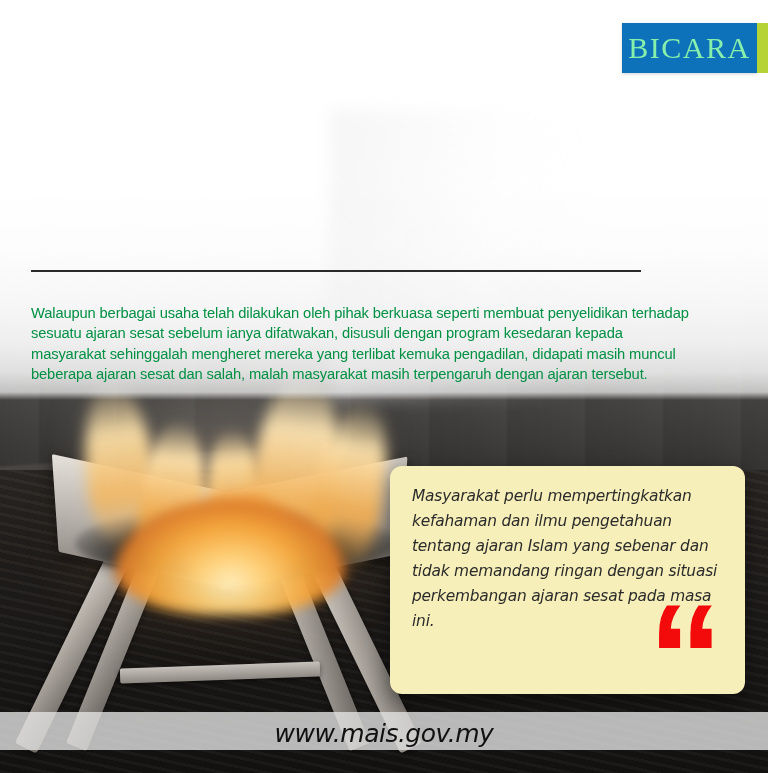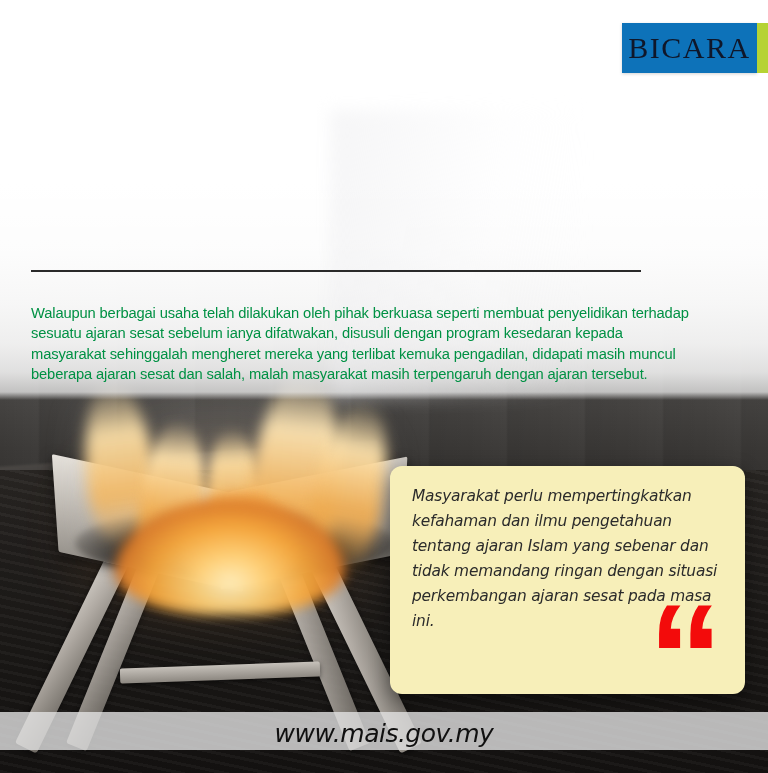--- a/index.html
+++ b/index.html
@@ -311,21 +311,21 @@
       <div class="flame f6"></div>
       <div class="flame f-core"></div>
     </div>
   </div>
 
   <div class="header-panel">
     <div class="header-sheen"></div>
   </div>
 
   <div class="logo" style="background: rgb(13, 114, 185);">
-    <span class="logo-text" style="color: #0f172a; text-align: center;">BICARA</span>
+    <span class="logo-text" style="color: #86efac; text-align: center;">BICARA</span>
   </div>
   <div class="logo-accent" style="background: rgb(181, 211, 52);"></div>
 
 
   <div class="divider" style="border-top-color: rgb(42, 42, 42);"></div>
 
   <p class="body-copy" style="color: rgb(0, 145, 68);">Walaupun berbagai usaha telah dilakukan oleh pihak berkuasa seperti membuat penyelidikan terhadap sesuatu ajaran sesat sebelum ianya difatwakan, disusuli dengan program kesedaran kepada masyarakat sehinggalah mengheret mereka yang terlibat kemuka pengadilan, didapati masih muncul beberapa ajaran sesat dan salah, malah masyarakat masih terpengaruh dengan ajaran tersebut.</p>
 
   <div class="quote-card" style="background: rgb(247, 239, 185);">
     <div class="quote-text" style="color: rgb(43, 43, 43);">Masyarakat perlu mempertingkatkan kefahaman dan ilmu pengetahuan tentang ajaran Islam yang sebenar dan tidak memandang ringan dengan situasi perkembangan ajaran sesat pada masa ini.</div>

